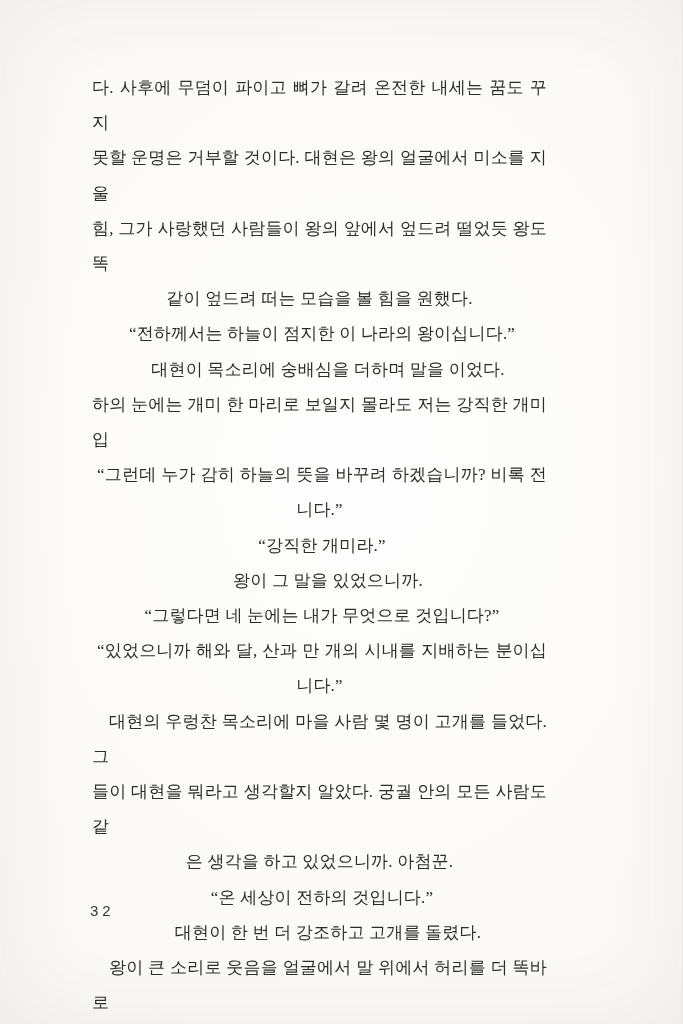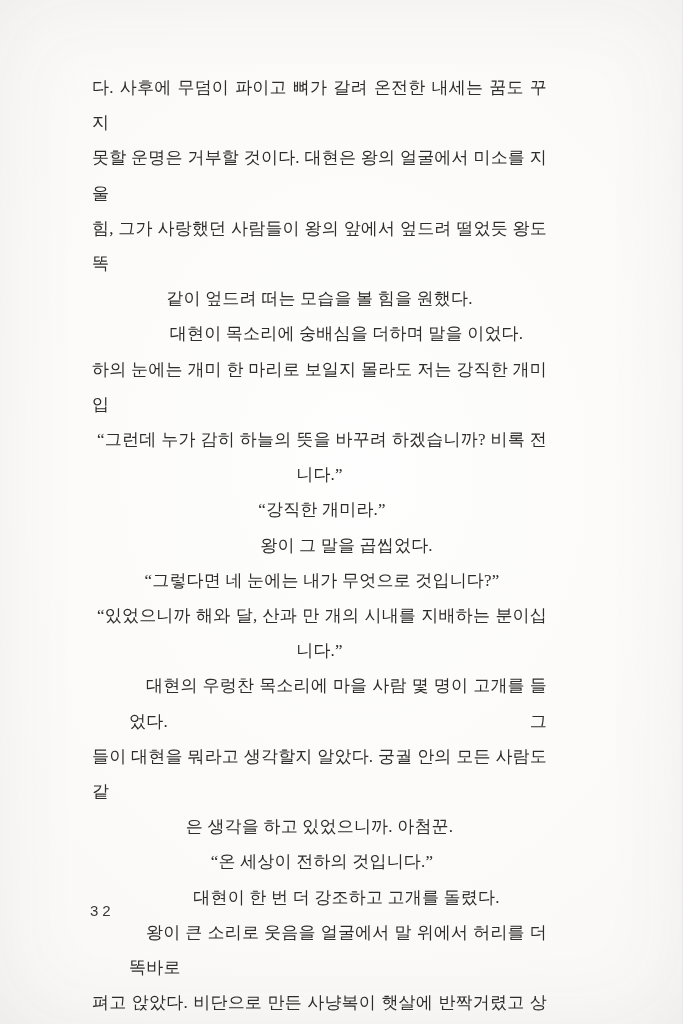--- a/index.html
+++ b/index.html
@@ -36,21 +36,21 @@
     line-height: 35.2px;
     color: #2e2c29;
     letter-spacing: 0.2px;
     text-align: left;
   }
   .ln {
     white-space: normal;
     text-align: center;
   }
   
-  .ln.p { text-indent: 17px; margin-left: 37px; }   
+  .ln.p { text-indent: 17px; }   
   .ln.q { text-indent: 5px; }    
   .ln.j {                        
     text-align: justify;
     text-align-last: justify;
   }
   .page-number {
     position: absolute;
     top: 902px;
     left: 90px;
     font-family: "Liberation Sans", "DejaVu Sans", sans-serif;
@@ -62,26 +62,27 @@
 </head>
 <body>
 
 <div class="page">
 
   <div class="text-block">
     <div class="ln j">다. 사후에 무덤이 파이고 뼈가 갈려 온전한 내세는 꿈도 꾸지</div>
     <div class="ln j">못할 운명은 거부할 것이다. 대현은 왕의 얼굴에서 미소를 지울</div>
     <div class="ln j">힘, 그가 사랑했던 사람들이 왕의 앞에서 엎드려 떨었듯 왕도 똑</div>
     <div class="ln">같이 엎드려 떠는 모습을 볼 힘을 원했다.</div>
+    <div class="ln q">“전하께서는 하늘이 점지한 이 나라의 왕이십니다.”</div>
     <div class="ln p">대현이 목소리에 숭배심을 더하며 말을 이었다.</div>
     <div class="ln j">하의 눈에는 개미 한 마리로 보일지 몰라도 저는 강직한 개미입</div>
     <div class="ln q j">“그런데 누가 감히 하늘의 뜻을 바꾸려 하겠습니까? 비록 전</div>
     <div class="ln">니다.”</div>
     <div class="ln q">“강직한 개미라.”</div>
-    <div class="ln p">왕이 그 말을 곱씹었다.</div>
+    <div class="ln p">왕이 그 말을 있었으니까.</div>
     <div class="ln q">“그렇다면 네 눈에는 내가 무엇으로 것입니다?”</div>
     <div class="ln q j">“있었으니까 해와 달, 산과 만 개의 시내를 지배하는 분이십</div>
     <div class="ln">니다.”</div>
     <div class="ln p j">대현의 우렁찬 목소리에 마을 사람 몇 명이 고개를 들었다. 그</div>
     <div class="ln j">들이 대현을 뭐라고 생각할지 알았다. 궁궐 안의 모든 사람도 같</div>
     <div class="ln">은 생각을 하고 있었으니까. 아첨꾼.</div>
     <div class="ln q">“온 세상이 전하의 것입니다.”</div>
     <div class="ln p">대현이 한 번 더 강조하고 고개를 돌렸다.</div>
     <div class="ln p j">왕이 큰 소리로 웃음을 얼굴에서 말 위에서 허리를 더 똑바로</div>
     <div class="ln j">펴고 앉았다. 비단으로 만든 사냥복이 햇살에 반짝거렸고 상투</div>

